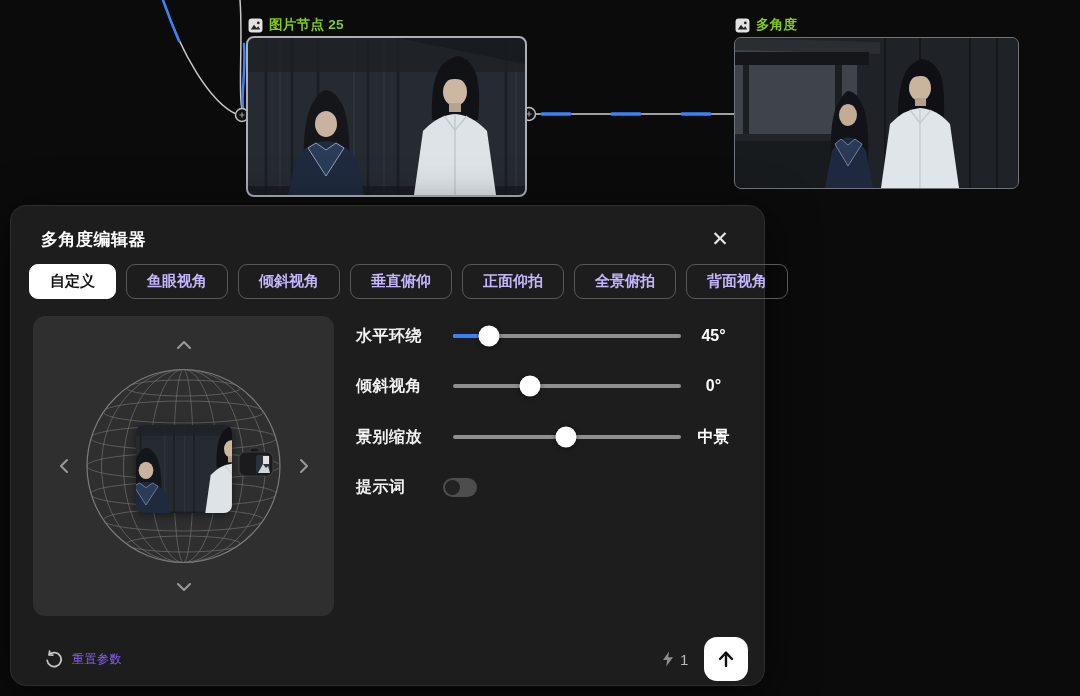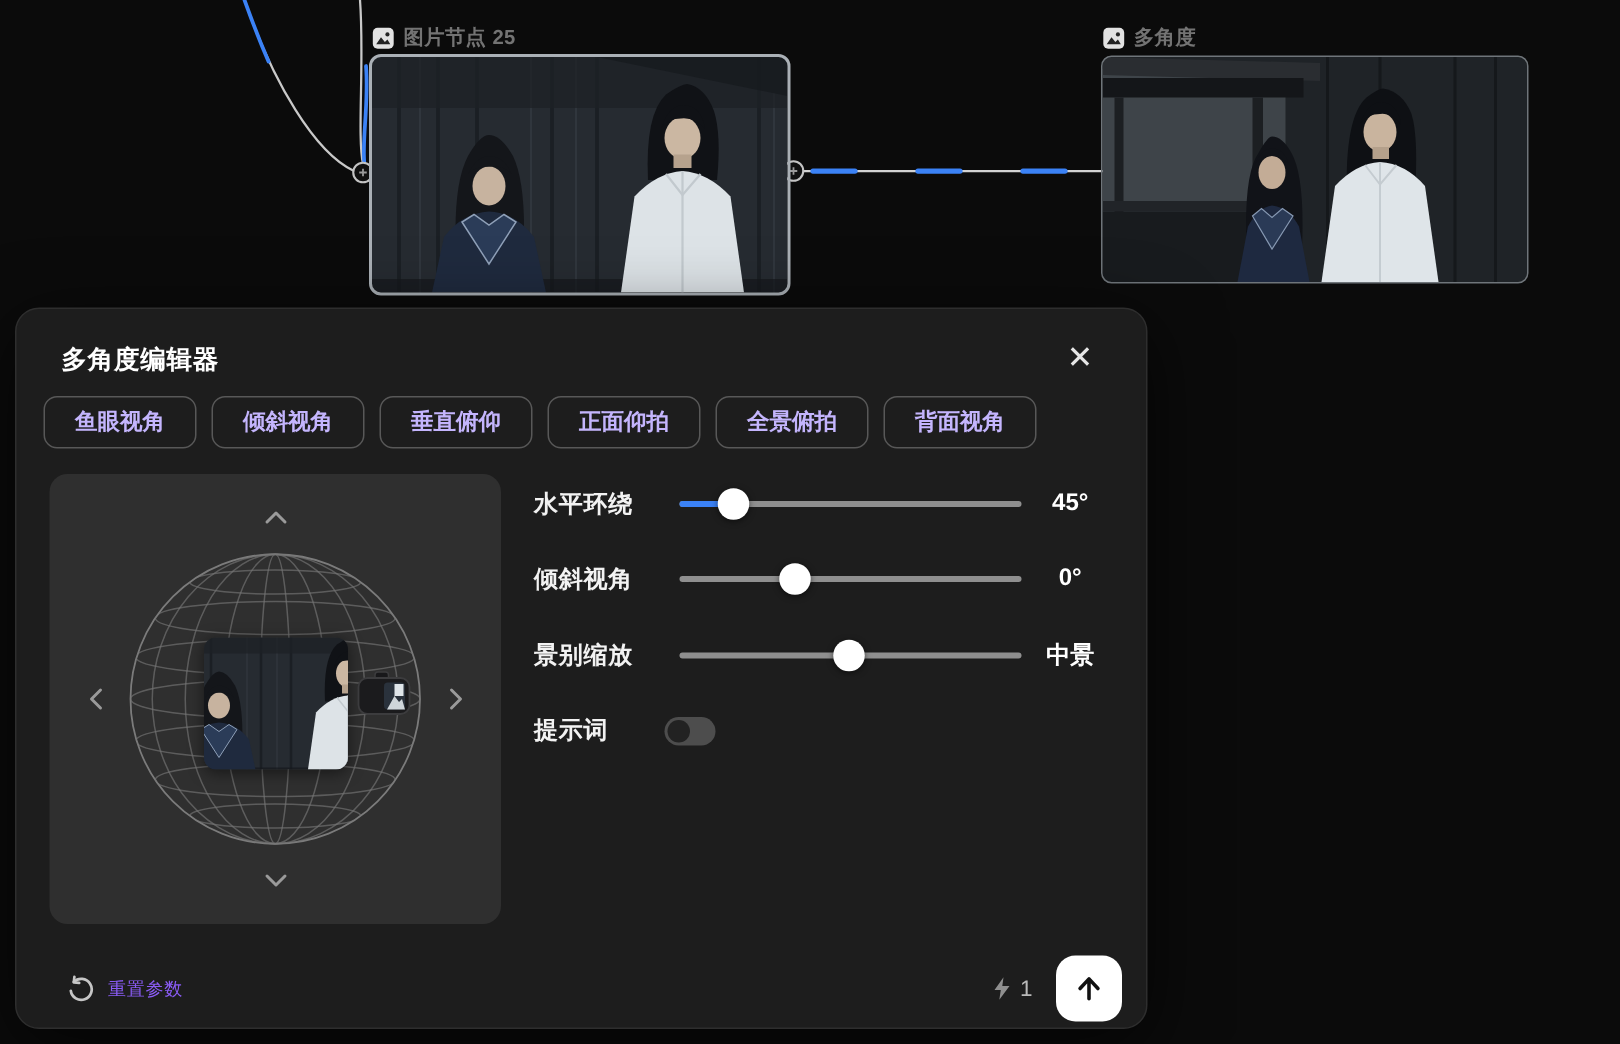--- a/index.html
+++ b/index.html
@@ -8,21 +8,21 @@
     background:#0b0b0b;
     font-family:"Liberation Sans", sans-serif;
     color:#f0f0f0;
     position:relative;
   }
 
   
   .edges { position:absolute; left:0; top:0; z-index:1; pointer-events:none; }
   .node { position:absolute; z-index:2; }
   .node-header { display:flex; align-items:center; gap:6px; height:18px; margin-bottom:4px; }
-  .node-header .title { font-size:13.5px; font-weight:700; color:#737373; letter-spacing:.3px; }
+  .node-header .title { font-size:13.5px; font-weight:700; color:#84cc16; letter-spacing:.3px; }
   .node-img { border-radius:6px; overflow:hidden; display:block; }
   .node-img.selected { outline:2px solid #aab0b6; }
   .node-img.normal { outline:1px solid #6f757a; }
 
   
   .panel {
     position:absolute; left:10px; top:205px; width:755px; height:481px;
     background:#1d1d1d; border:1px solid #2e2e2e; border-radius:16px;
     z-index:10; box-shadow:0 12px 50px rgba(0,0,0,.65);
   }
@@ -212,20 +212,21 @@
     <path d="M185,70 L185,150" stroke="#c4cbd0" stroke-width="1.3"></path>
     <path d="M175,72 L185,85 L196,72" fill="none" stroke="#c4cbd0" stroke-width="1.3"></path>
   </svg>
 </div>
 
 <div class="panel">
   <div class="panel-title">多角度编辑器</div>
   <div class="close-btn">✕</div>
 
   <div class="tabs">
+    <div class="tab selected">自定义</div>
     <div class="tab">鱼眼视角</div>
     <div class="tab">倾斜视角</div>
     <div class="tab">垂直俯仰</div>
     <div class="tab">正面仰拍</div>
     <div class="tab">全景俯拍</div>
     <div class="tab">背面视角</div>
   </div>
 
   <div class="sphere-box">
     <svg class="sphere-svg" width="301" height="300" viewBox="0 0 301 300">

